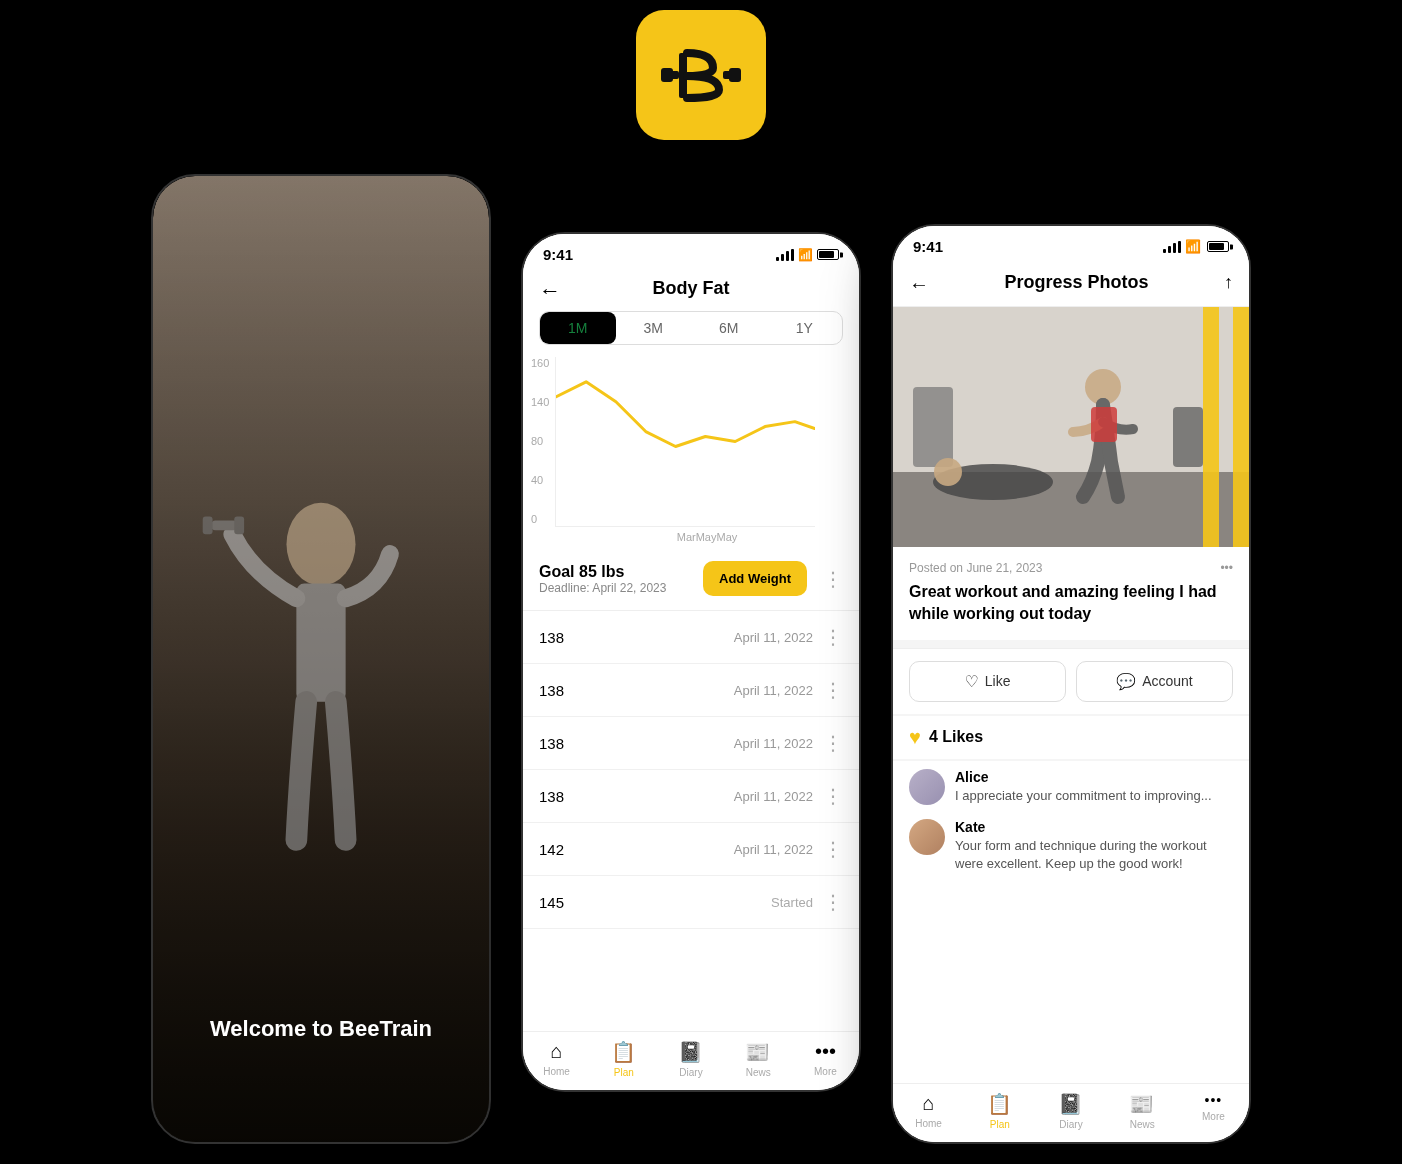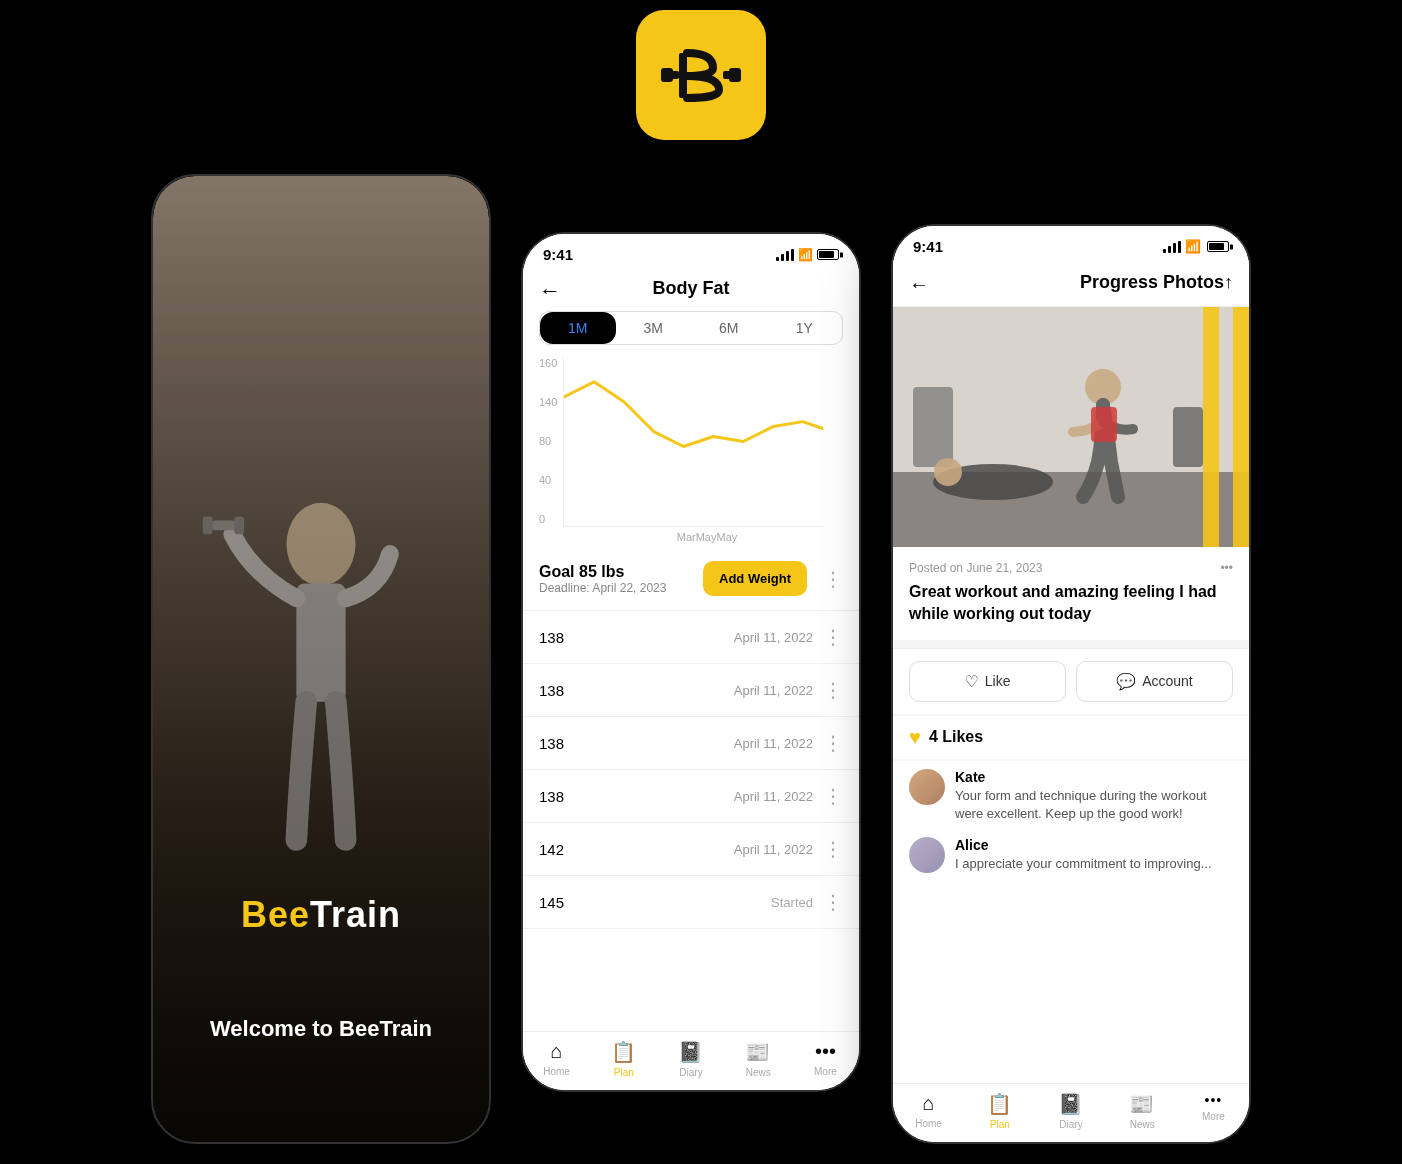--- a/index.html
+++ b/index.html
@@ -170,22 +170,22 @@
       padding: 8px 0;
       text-align: center;
       font-size: 14px;
       font-weight: 500;
       color: #666;
       cursor: pointer;
     }
 
     .time-tab.active {
       background: #000;
-      color: #3b82f6;
-      border-radius: 13px;
+      color: #15803d;
+      border-radius: 8px;
     }
 
     .goal-section {
       display: flex;
       align-items: center;
       padding: 14px 16px;
       border-bottom: 1px solid #eee;
       gap: 12px;
     }
 
@@ -268,21 +268,21 @@
 
     .progress-header {
       display: flex;
       align-items: center;
       padding: 8px 16px 12px;
       background: #fff;
       border-bottom: 1px solid #eee;
     }
 
     .progress-header .back { font-size: 20px; cursor: pointer; }
-    .progress-header .title { flex: 1; text-align: right; font-size: 18px; font-weight: 700; }
+    .progress-header .title { flex: 1; text-align: center; font-size: 18px; font-weight: 700; }
     .progress-header .share { font-size: 18px; cursor: pointer; }
 
     .gym-photo-area {
       width: 100%;
       height: 240px;
       background: linear-gradient(135deg, #888 0%, #bbb 40%, #999 100%);
       position: relative;
       overflow: hidden;
     }
 
@@ -447,23 +447,20 @@
           <rect x="28" y="76" width="28" height="10" rx="5" fill="#888"></rect>
           <rect x="20" y="72" width="10" height="18" rx="3" fill="#777"></rect>
           <rect x="52" y="72" width="10" height="18" rx="3" fill="#777"></rect>
 
           <path d="M125 260 Q118 340 115 400" stroke="#999" stroke-width="22" fill="none" stroke-linecap="round"></path>
           <path d="M155 260 Q162 340 165 400" stroke="#999" stroke-width="22" fill="none" stroke-linecap="round"></path>
         </svg>
       </div>
 
       <div class="phone-1-content">
-        <div class="beetrain-logo">
-          <span class="bee">Bee</span><span class="train">Train</span>
-        </div>
         <div class="welcome-text">Welcome to BeeTrain</div>
       </div>
     </div>
   </div>
 
   <div class="phone phone-2" style="align-self:center; margin-top:160px;">
     <div class="phone-2-inner">
 
       <div class="status-bar">
         <span class="time">9:41</span>
@@ -486,21 +483,21 @@
         <span style="position:absolute;left:50%;transform:translateX(-50%);font-size:18px;font-weight:700;">Body Fat</span>
       </div>
 
       <div class="time-tabs">
         <div class="time-tab active">1M</div>
         <div class="time-tab">3M</div>
         <div class="time-tab">6M</div>
         <div class="time-tab">1Y</div>
       </div>
 
-      <div style="margin:0 16px 4px;position:relative;">
+      <div style="margin:0 8px 4px;position:relative;">
         <div style="display:flex;align-items:flex-end;gap:0;">
           <div style="display:flex;flex-direction:column;justify-content:space-between;height:170px;font-size:11px;color:#aaa;padding-right:6px;padding-bottom:2px;">
             <span>160</span>
             <span>140</span>
             <span>80</span>
             <span>40</span>
             <span>0</span>
           </div>
           <svg width="260" height="170" viewBox="0 0 260 170" style="border-bottom:1.5px solid #eee;border-left:1.5px solid #eee;">
             <polyline fill="none" stroke="#F5C518" stroke-width="3" stroke-linecap="round" stroke-linejoin="round" points="0,40 30,25 60,45 90,75 120,90 150,80 180,85 210,70 240,65 260,72"></polyline>
@@ -656,33 +653,33 @@
         </button>
       </div>
 
       <div class="likes-section">
         <span class="heart-filled">♥</span>
         <span class="likes-count">4 Likes</span>
       </div>
 
       <div class="comments-section">
         <div class="comment">
+          <div class="comment-avatar" style="background:linear-gradient(135deg,#b8b0c8,#9890b0);"></div>
+          <div class="comment-body">
+            <div class="comment-name">Alice</div>
+            <div class="comment-text">I appreciate your commitment to improving...</div>
+          </div>
+        </div>
+        <div class="comment">
           <div class="comment-avatar" style="background:linear-gradient(135deg,#d4a882,#b08060);"></div>
           <div class="comment-body">
             <div class="comment-name">Kate</div>
             <div class="comment-text">Your form and technique during the workout were excellent. Keep up the good work!</div>
           </div>
         </div>
-        <div class="comment">
-          <div class="comment-avatar" style="background:linear-gradient(135deg,#b8b0c8,#9890b0);"></div>
-          <div class="comment-body">
-            <div class="comment-name">Alice</div>
-            <div class="comment-text">I appreciate your commitment to improving...</div>
-          </div>
-        </div>
       </div>
 
       <div class="bottom-nav-3">
         <div class="nav-item">
           <span class="nav-icon">⌂</span>
           <span class="nav-label">Home</span>
         </div>
         <div class="nav-item">
           <span class="nav-icon active">📋</span>
           <span class="nav-label active">Plan</span>

